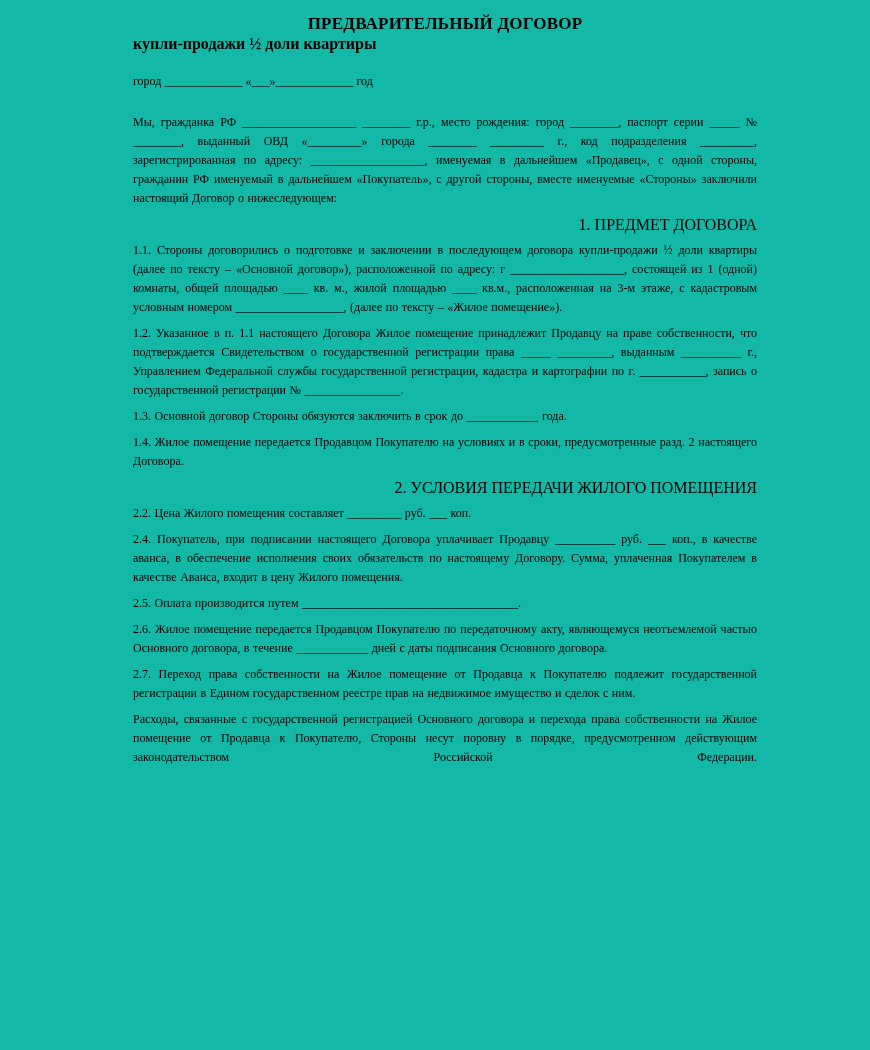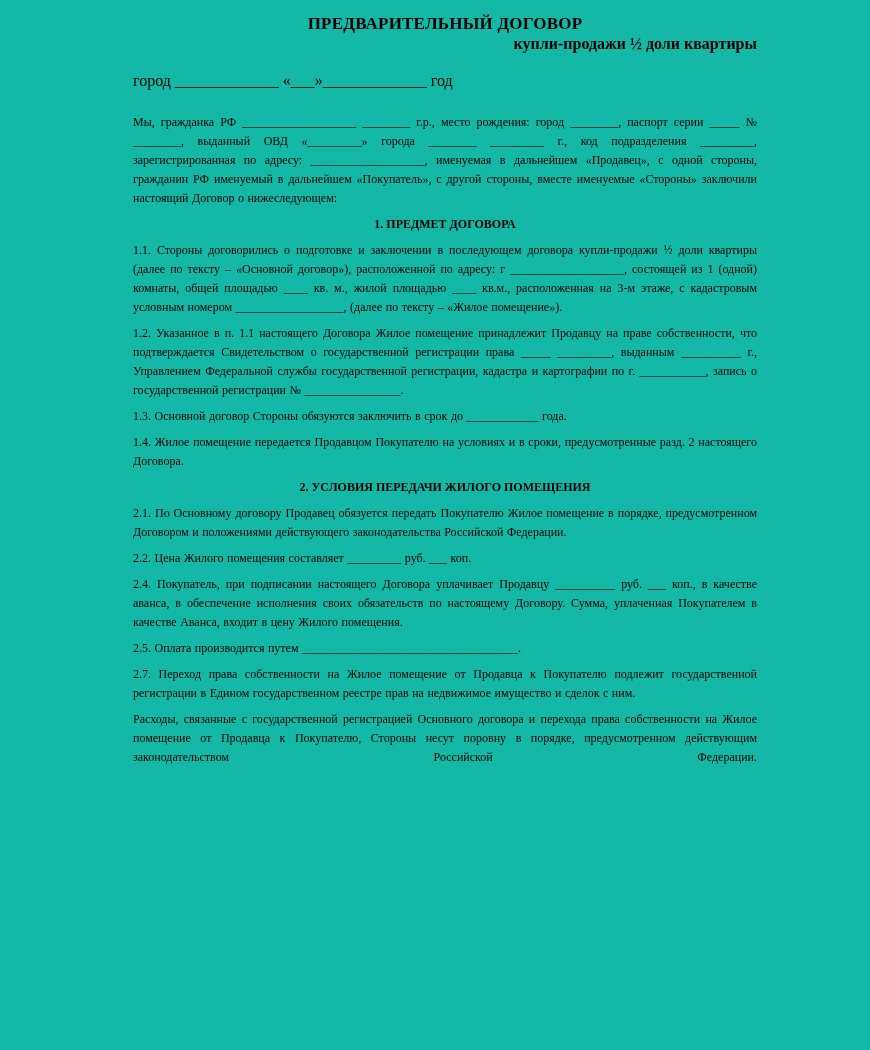--- a/index.html
+++ b/index.html
@@ -22,41 +22,41 @@
     font-size: 17px;
     font-weight: bold;
     text-align: center;
     line-height: 20px;
     margin: 0;
     letter-spacing: 0.2px;
   }
   .doc-subtitle {
     font-size: 16px;
     font-weight: bold;
-    text-align: right;
+    text-align: left;
     line-height: 19px;
     margin: 0 0 18px 0;
   }
   .dateline {
-    font-size: 16px;
+    font-size: 12px;
     line-height: 20px;
     margin: 0 0 22px 0;
   }
   .para {
     font-size: 12px;
     line-height: 19px;
     text-align: justify;
     margin: 0 0 7px 0;
     word-spacing: 0.5px;
   }
   .sec-heading {
-    font-size: 12px;
+    font-size: 16px;
     line-height: 19px;
-    text-align: center;
-    font-weight: bold;
+    text-align: right;
+    font-weight: normal;
     margin: 0 0 7px 0;
   }
   .justify-last {
     text-align-last: justify;
     margin-bottom: 0;
   }
   .no-gap {
     margin-top: 0;
   }
 </style>
@@ -78,28 +78,28 @@
   <p class="para">1.1. Стороны договорились о подготовке и заключении в последующем договора купли-продажи ½ доли квартиры (далее по тексту – «Основной договор»), расположенной по адресу: г ___________________, состоящей из 1 (одной) комнаты, общей площадью ____ кв. м., жилой площадью ____ кв.м., расположенная на 3-м этаже, с кадастровым условным номером __________________, (далее по тексту – «Жилое помещение»).</p>
 
   <p class="para">1.2. Указанное в п. 1.1 настоящего Договора Жилое помещение принадлежит Продавцу на праве собственности, что подтверждается Свидетельством о государственной регистрации права _____ _________, выданным __________ г., Управлением Федеральной службы государственной регистрации, кадастра и картографии по г. ___________, запись о государственной регистрации № ________________.</p>
 
   <p class="para">1.3. Основной договор Стороны обязуются заключить в срок до ____________ года.</p>
 
   <p class="para">1.4. Жилое помещение передается Продавцом Покупателю на условиях и в сроки, предусмотренные разд. 2 настоящего Договора.</p>
 
   <div class="sec-heading">2. УСЛОВИЯ ПЕРЕДАЧИ ЖИЛОГО ПОМЕЩЕНИЯ</div>
 
-  <p class="para">2.1. По Основному договору Продавец обязуется передать Покупателю Жилое помещение в порядке, предусмотренном Договором и положениями действующего законодательства Российской Федерации.</p>
 
   <p class="para">2.2. Цена Жилого помещения составляет _________ руб. ___ коп.</p>
 
 
   <p class="para">2.4. Покупатель, при подписании настоящего Договора уплачивает Продавцу __________ руб. ___ коп., в качестве аванса, в обеспечение исполнения своих обязательств по настоящему Договору. Сумма, уплаченная Покупателем в качестве Аванса, входит в цену Жилого помещения.</p>
 
   <p class="para">2.5. Оплата производится путем ____________________________________.</p>
 
+  <p class="para">2.6. Жилое помещение передается Продавцом Покупателю по передаточному акту, являющемуся неотъемлемой частью Основного договора, в течение ____________ дней с даты подписания Основного договора.</p>
 
   <p class="para">2.7. Переход права собственности на Жилое помещение от Продавца к Покупателю подлежит государственной регистрации в Едином государственном реестре прав на недвижимое имущество и сделок с ним.</p>
 
   <p class="para justify-last">Расходы, связанные с государственной регистрацией Основного договора и перехода права собственности на Жилое помещение от Продавца к Покупателю, Стороны несут поровну в порядке, предусмотренном действующим законодательством Российской Федерации.</p>
 
 
 </div>
 
 </body></html>

